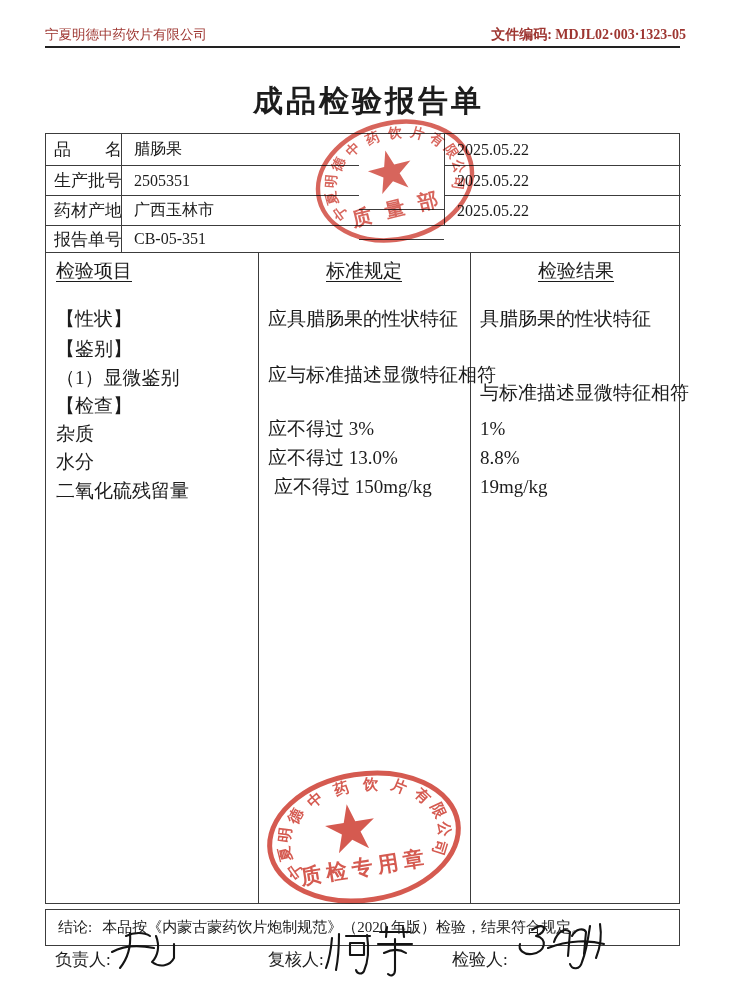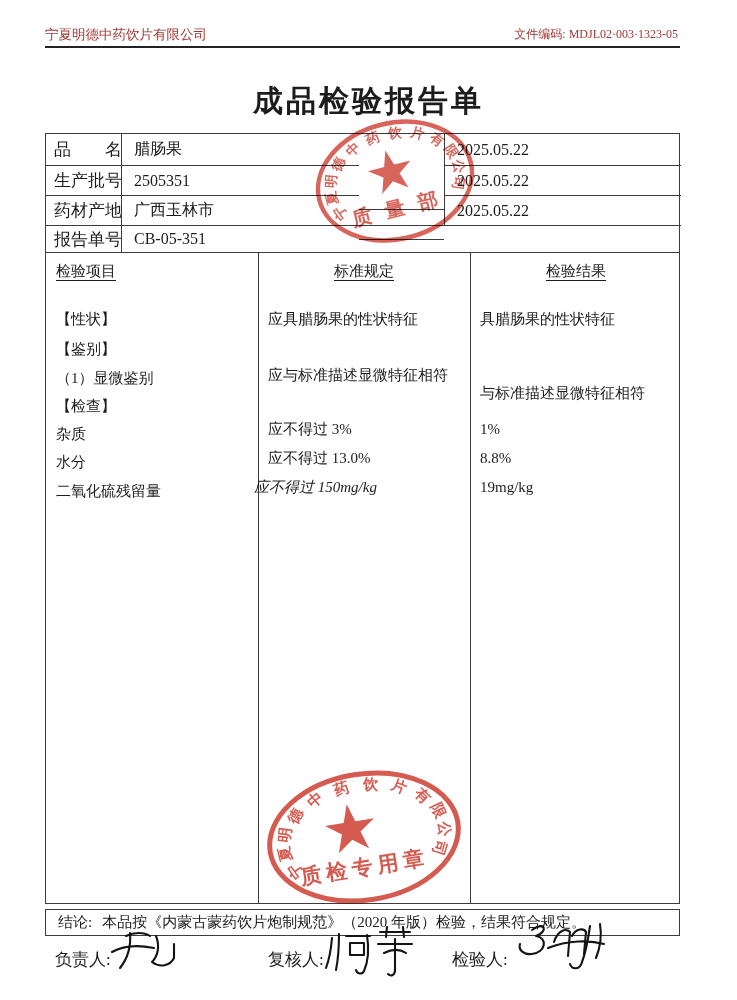--- a/index.html
+++ b/index.html
@@ -17,41 +17,41 @@
   .info-table{position:absolute;left:45px;top:133px;width:635px;border:1px solid var(--border);display:grid;grid-template-columns:75px 238px 85px 237px;grid-template-rows:31px 30px 30px 27px;}
   .ic{display:flex;align-items:center;font-size:17px;border-left:1px solid var(--border);border-top:1px solid var(--border);padding:0 8px;white-space:nowrap;overflow:hidden;}
   .ic.first-col{border-left:none;}
   .ic.first-row{border-top:none;}
   .ic.center{justify-content:center;padding:0 2px;margin-top:44px;}
   .ic.value{padding-left:12px;font-size:16px;}
   .ic.span3{grid-column:2 / 5;}
   
   .main-table{position:absolute;left:45px;top:252px;width:635px;height:652px;border:1px solid var(--border);}
   .vline{position:absolute;top:0;bottom:0;width:1px;background:var(--border);}
-  .cell{position:absolute;font-size:15px;line-height:18px;white-space:nowrap;}
+  .cell{position:absolute;font-size:19px;line-height:18px;white-space:nowrap;}
   .hd{text-decoration:underline;text-underline-offset:4px;}
   .hd-mid{width:212px;text-align:center;}
   
-  .conclusion{position:absolute;left:45px;top:909px;width:635px;height:27px;border:1px solid var(--border);display:flex;align-items:center;padding-left:12px;font-size:15px;white-space:nowrap;}
+  .conclusion{position:absolute;left:45px;top:909px;width:635px;height:37px;border:1px solid var(--border);display:flex;align-items:center;padding-left:12px;font-size:15px;white-space:nowrap;}
   .conclusion .gap{width:10px;display:inline-block;}
   
   .sig-label{position:absolute;font-size:17px;white-space:nowrap;}
   .sig svg{display:block;}
   .sig path{fill:none;stroke:#141414;stroke-width:2.1;stroke-linecap:round;stroke-linejoin:round;}
   
   .stamp{position:absolute;left:0;top:0;width:737px;height:1000px;pointer-events:none;color:var(--stamp-red);mix-blend-mode:multiply;}
   .stamp text{font-family:"Liberation Sans","DejaVu Sans",sans-serif;}
 </style>
 </head>
 <body>
 
 <div class="page">
 
   <div class="abs red" style="left:45px;top:26px;font-size:13.5px;">宁夏明德中药饮片有限公司</div>
-  <div class="abs red" style="right:59px;top:26px;font-size:12px;white-space:nowrap;"><span>文件编码:</span>&nbsp;<span>MDJL02·003·1323-05</span></div>
+  <div class="abs red" style="right:51px;top:26px;font-size:14px;white-space:nowrap;font-weight:bold;"><span>文件编码:</span>&nbsp;<span>MDJL02·003·1323-05</span></div>
   <div class="hdr-line"></div>
 
   <div class="title">成品检验报告单</div>
 
   <div class="info-table">
     <div class="ic first-col first-row">品　　名</div>
     <div class="ic first-row value">腊肠果</div>
     <div class="ic first-row center">生产日期</div>
     <div class="ic first-row value">2025.05.22</div>
 
@@ -82,21 +82,21 @@
     <div class="cell" style="left:10px;top:116px;">（1）显微鉴别</div>
     <div class="cell" style="left:10px;top:144px;">【检查】</div>
     <div class="cell" style="left:10px;top:172px;">杂质</div>
     <div class="cell" style="left:10px;top:200px;">水分</div>
     <div class="cell" style="left:10px;top:229px;">二氧化硫残留量</div>
 
     <div class="cell" style="left:222px;top:57px;">应具腊肠果的性状特征</div>
     <div class="cell" style="left:222px;top:113px;">应与标准描述显微特征相符</div>
     <div class="cell" style="left:222px;top:167px;">应不得过 3%</div>
     <div class="cell" style="left:222px;top:196px;">应不得过 13.0%</div>
-    <div class="cell" style="left:208px;top:225px;font-style:italic;">应不得过 150mg/kg</div>
+    <div class="cell" style="left:228px;top:225px;">应不得过 150mg/kg</div>
 
     <div class="cell" style="left:434px;top:57px;">具腊肠果的性状特征</div>
     <div class="cell" style="left:434px;top:131px;">与标准描述显微特征相符</div>
     <div class="cell" style="left:434px;top:167px;">1%</div>
     <div class="cell" style="left:434px;top:196px;">8.8%</div>
     <div class="cell" style="left:434px;top:225px;">19mg/kg</div>
   </div>
 
   <div class="conclusion">
     <span>结论:</span>

